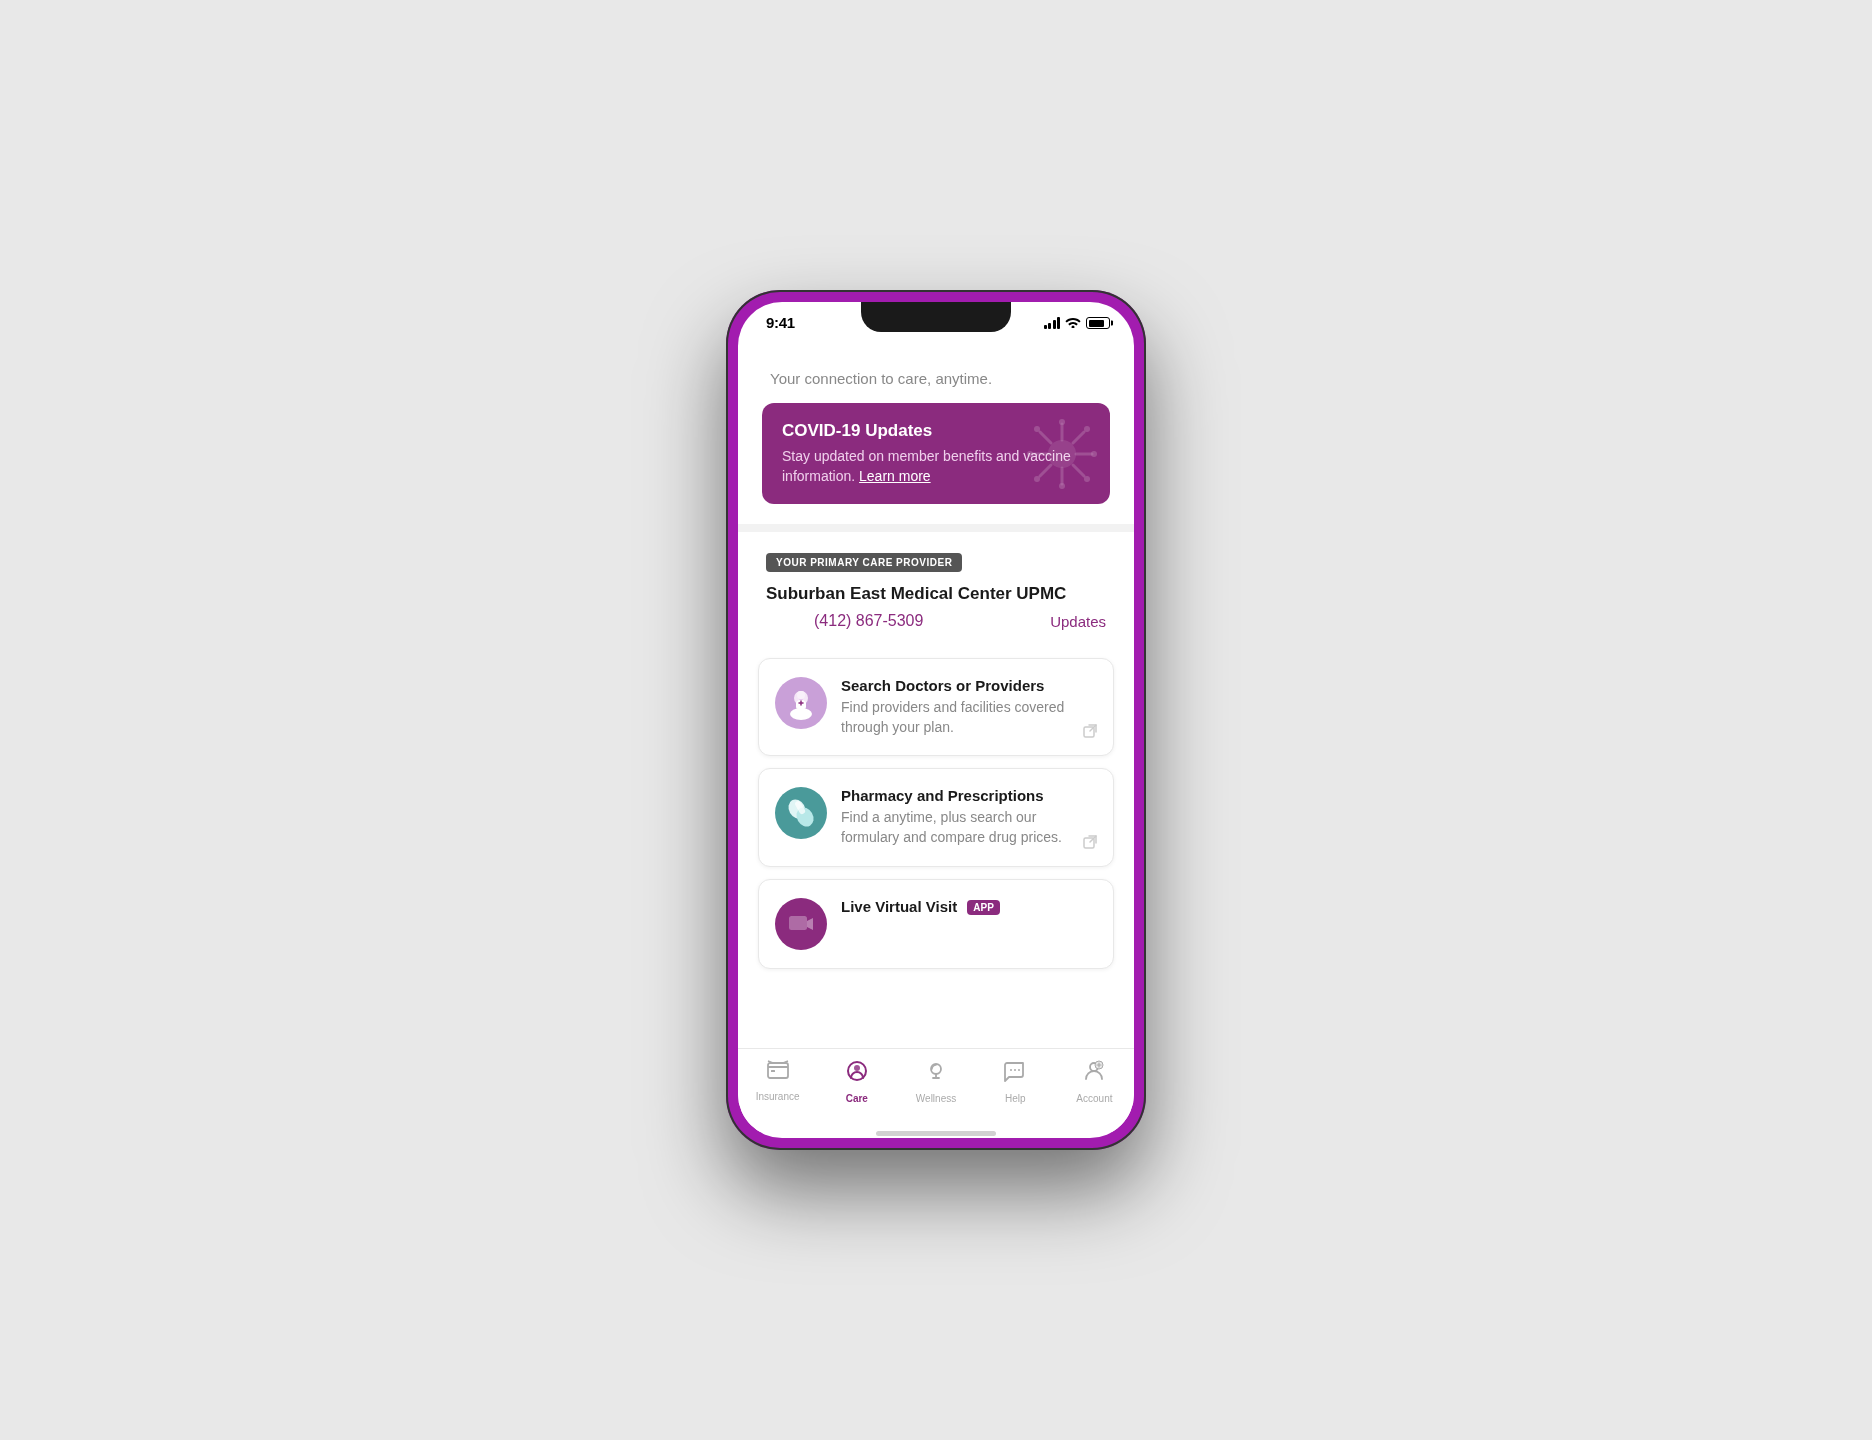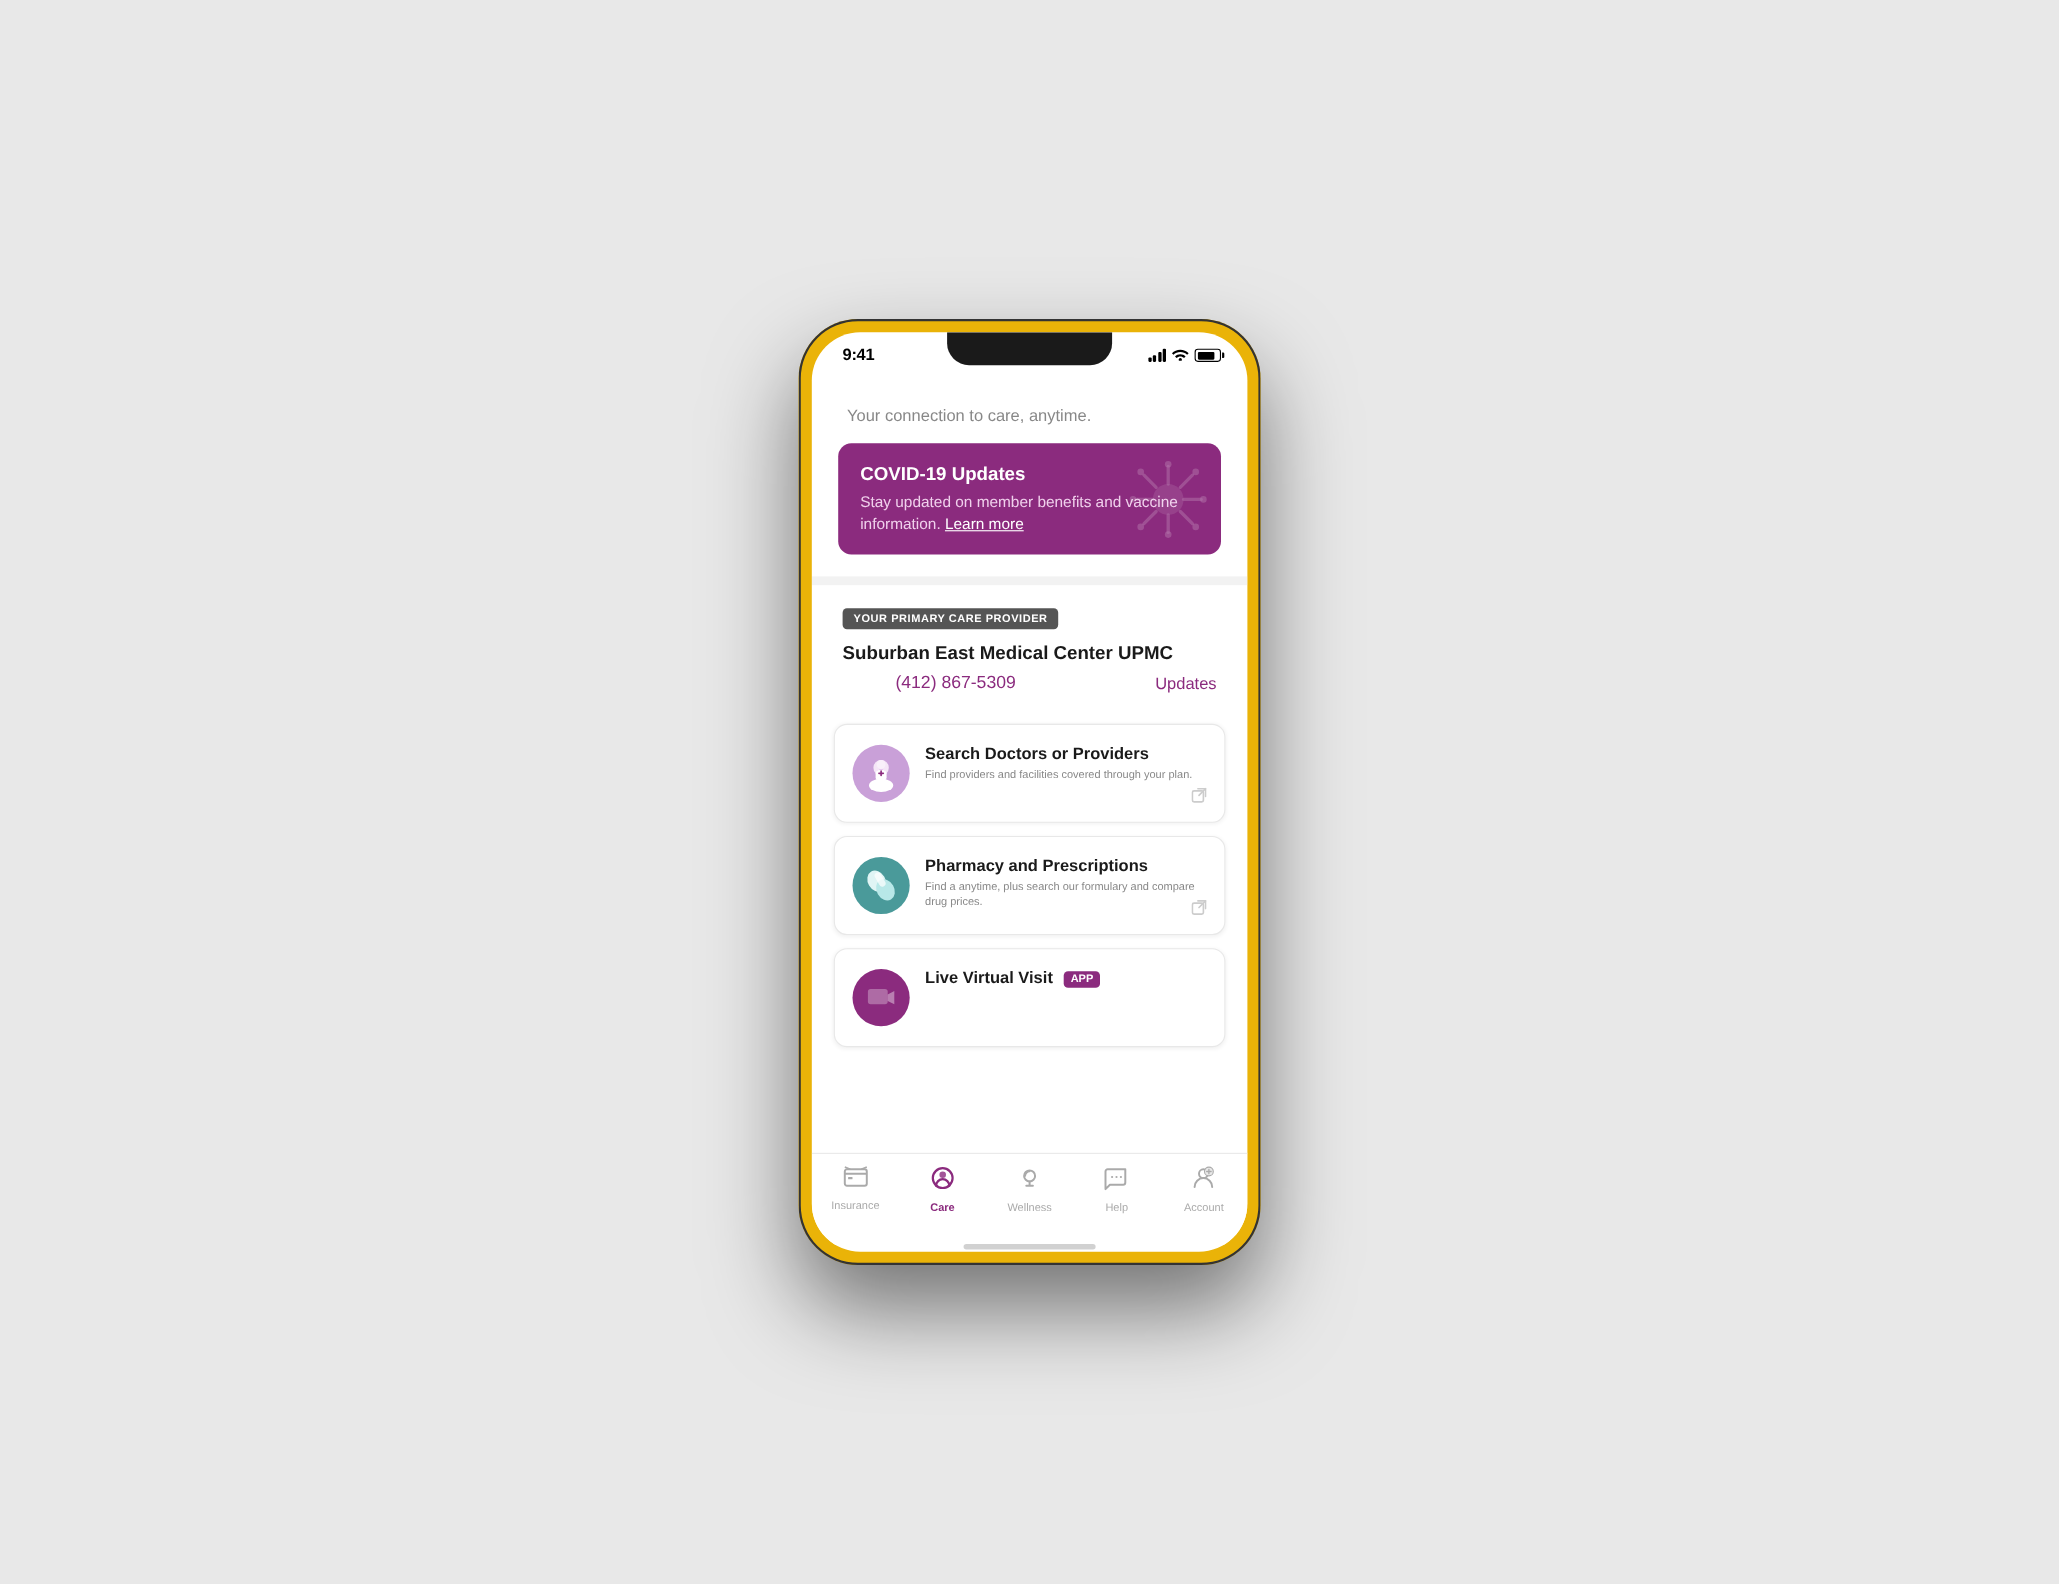--- a/index.html
+++ b/index.html
@@ -9,21 +9,21 @@
       display: flex;
       justify-content: center;
       align-items: center;
       min-height: 100vh;
       font-family: -apple-system, BlinkMacSystemFont, 'Helvetica Neue', Arial, sans-serif;
     }
 
     .phone-outer {
       width: 420px;
       height: 860px;
-      background: #eab308;
+      background: #a21caf;
       border-radius: 54px;
       padding: 12px;
       box-shadow: 0 40px 80px rgba(0,0,0,0.5), inset 0 0 0 2px #333;
       position: relative;
     }
 
     .phone-inner {
       width: 100%;
       height: 100%;
       background: #fff;
@@ -279,21 +279,21 @@
     }
 
     .card-title {
       font-size: 15px;
       font-weight: 700;
       color: #1a1a1a;
       margin-bottom: 4px;
     }
 
     .card-desc {
-      font-size: 10px;
+      font-size: 14px;
       color: #888;
       line-height: 1.4;
     }
 
     .card-external-icon {
       position: absolute;
       bottom: 14px;
       right: 16px;
       font-size: 14px;
       color: #bbb;

